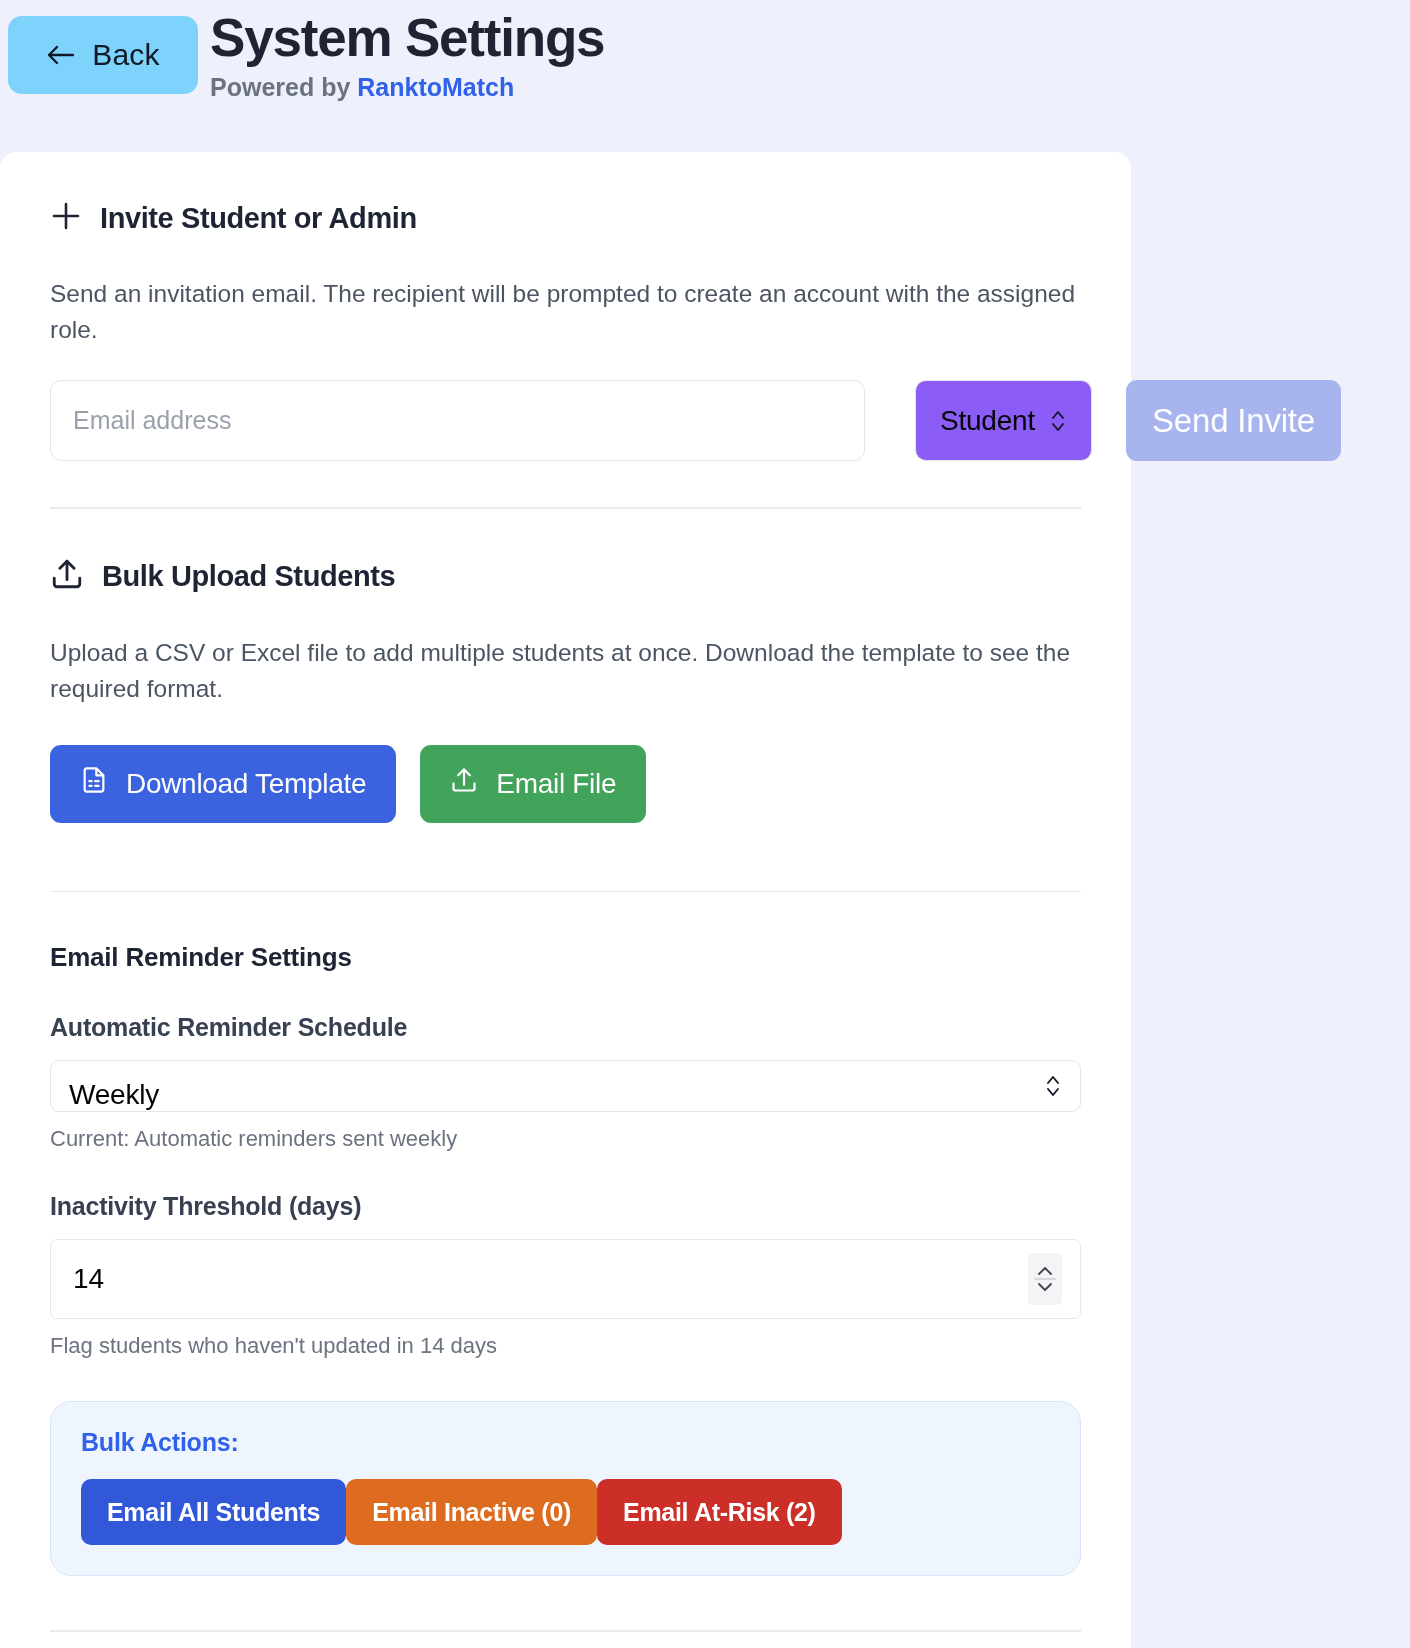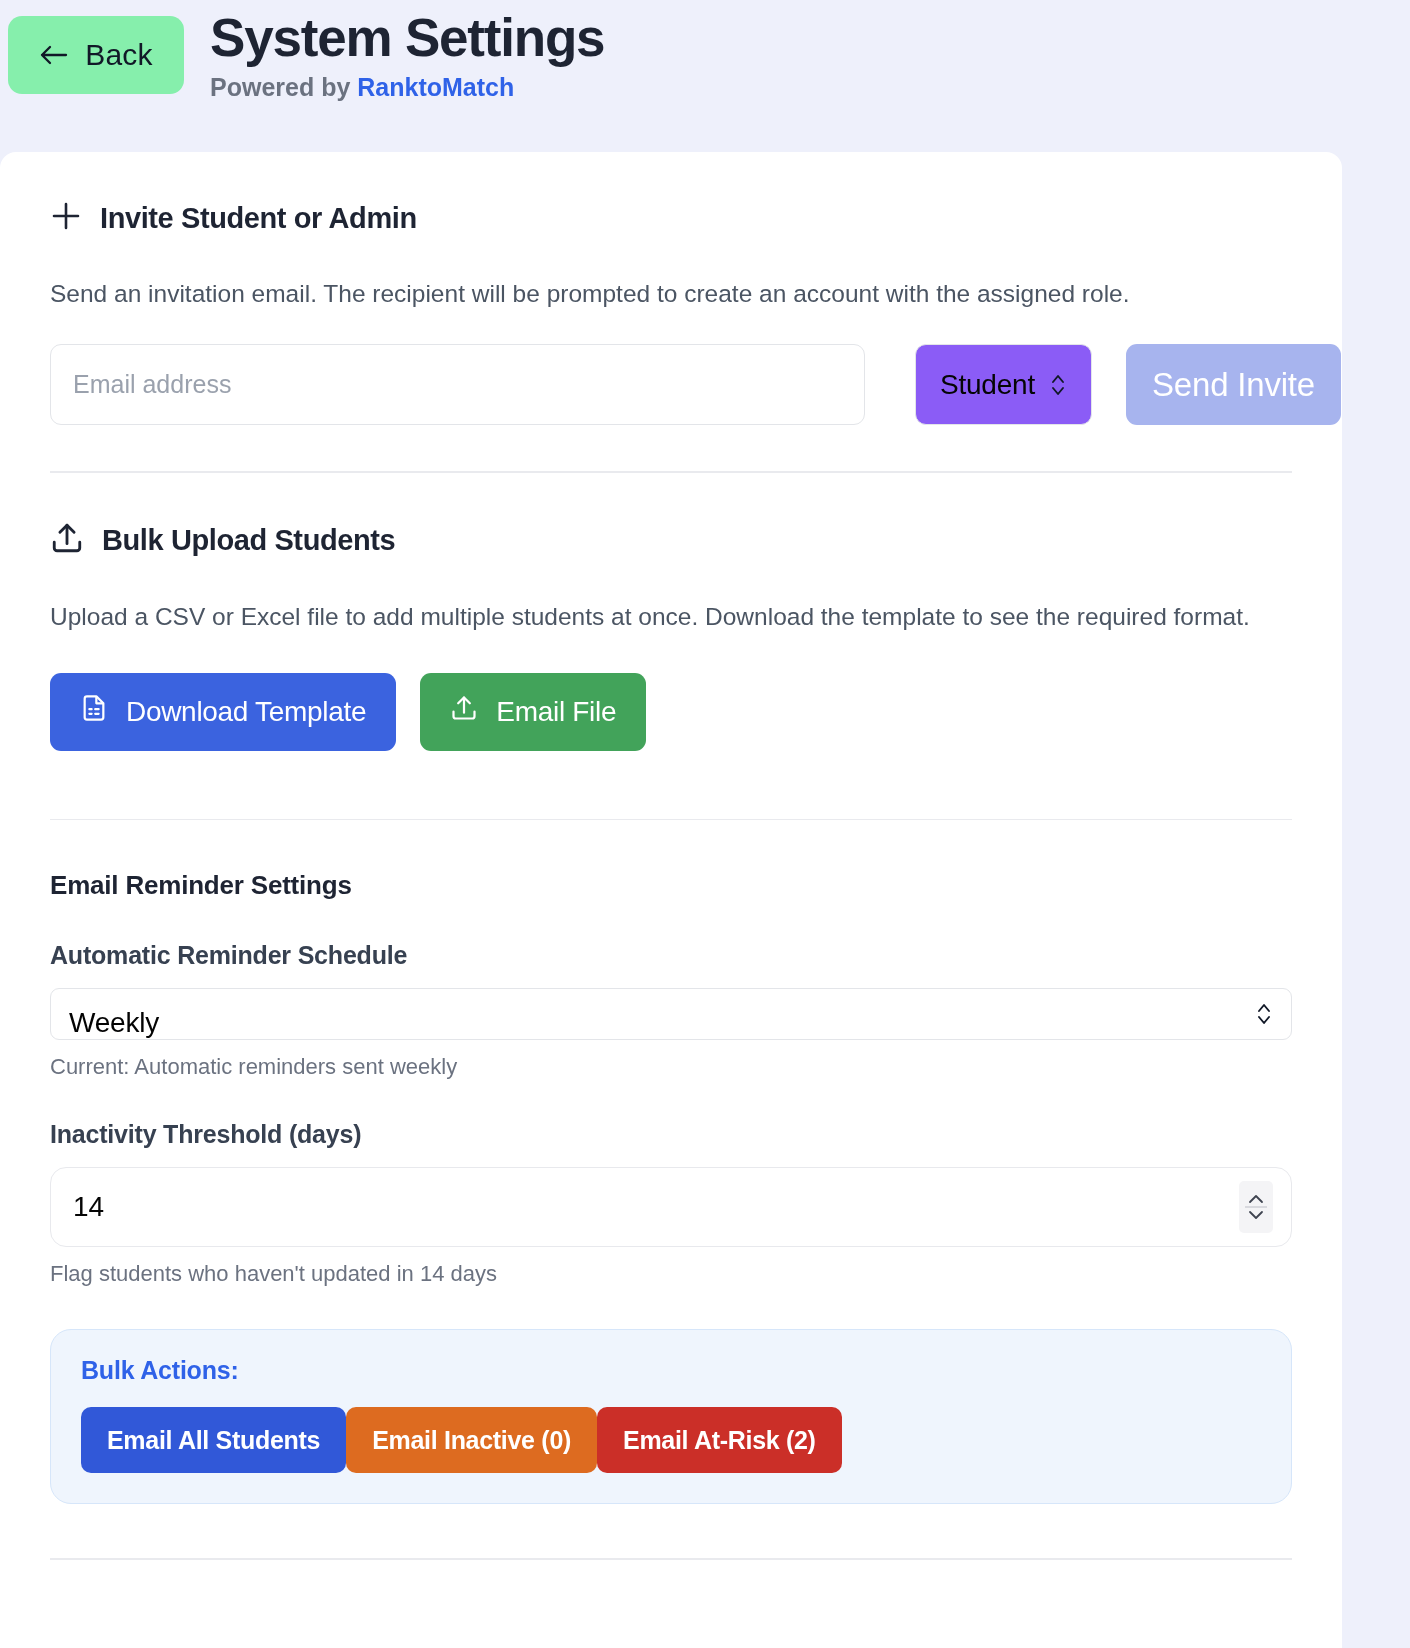--- a/index.html
+++ b/index.html
@@ -17,23 +17,23 @@
   .header {
     position: relative;
     height: 152px;
     background: #eef0fb;
     padding: 0;
   }
   .back-btn {
     position: absolute;
     left: 8px;
     top: 16px;
-    width: 176px;
+    width: 190px;
     height: 78px;
-    background: #86efac;
+    background: #7dd3fc;
     border: none;
     border-radius: 14px;
     display: flex;
     align-items: center;
     justify-content: center;
     gap: 16px;
     cursor: pointer;
     padding: 0;
   }
   .back-arrow {
@@ -68,21 +68,21 @@
     font-weight: 700;
     color: #6b7280;
   }
   .powered .brand { color: #2f62e8; }
 
   
   .card {
     position: absolute;
     left: 0;
     top: 152px;
-    width: 1342px;
+    width: 1131px;
     min-height: 1496px;
     background: #ffffff;
     border-radius: 16px 16px 0 0;
     padding: 0 50px;
   }
 
   .section-head {
     display: flex;
     align-items: center;
     gap: 18px;
@@ -229,21 +229,21 @@
     font-size: 22px;
     color: #6b7280;
     margin: 14px 0 0 0;
   }
 
   .number-box {
     position: relative;
     margin-top: 18px;
     height: 80px;
     border: 1.6px solid #e8e9ed;
-    border-radius: 16px;
+    border-radius: 7px;
     background: #fff;
     display: flex;
     align-items: center;
     padding: 0 22px;
   }
   .number-box .val {
     font-size: 28px;
     color: #050505;
   }
   .spinner {

